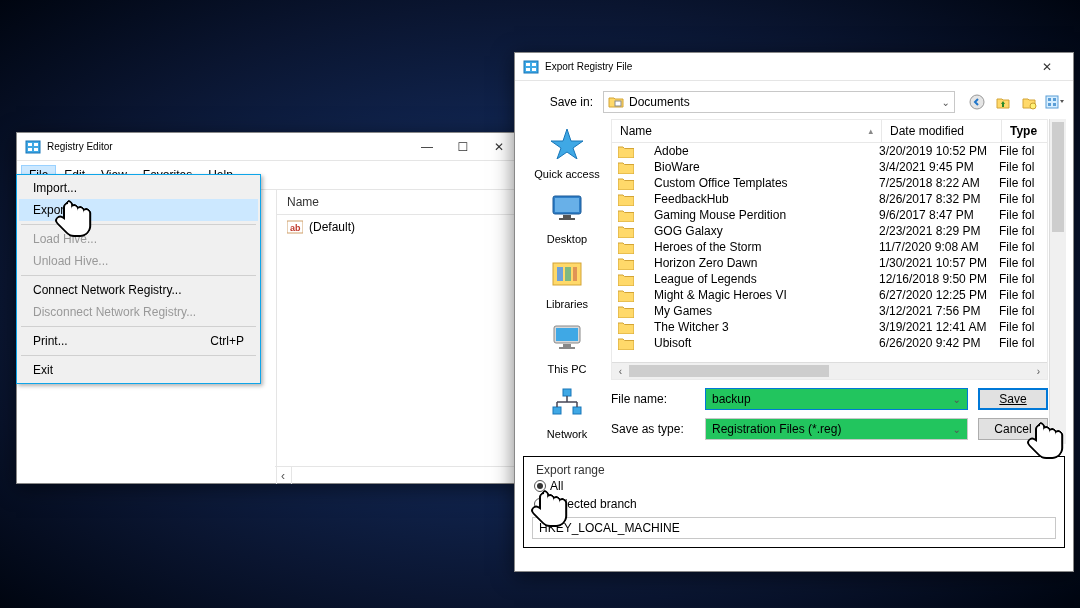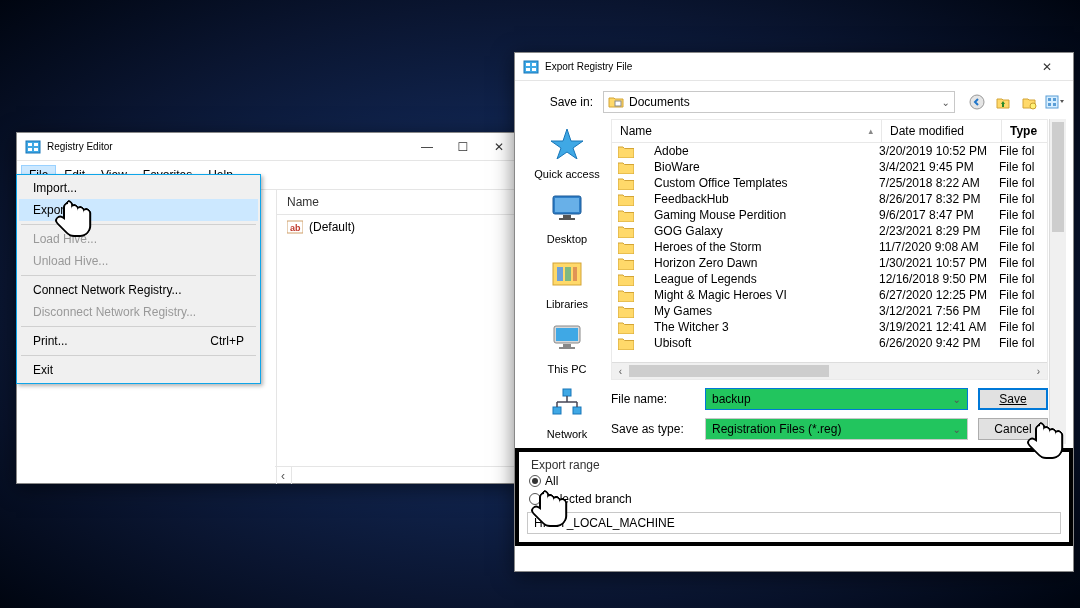--- a/index.html
+++ b/index.html
@@ -75,21 +75,21 @@
 
     .namefields { padding:8px 0 4px 0; display:flex; flex-direction:column; gap:8px; }
     .nf-row { display:flex; align-items:center; gap:10px; }
     .nf-label { width:84px; }
     .nf-combo { flex:1; height:22px; border:1px solid #0078d7; display:flex; align-items:center; padding:0 6px; background:#22c55e; }
     .nf-combo.norm { border-color:#c8c8c8; }
     .nf-combo .chev { margin-left:auto; font-size:10px; color:#555; }
     .nf-btn { width:70px; height:22px; border:1px solid #adadad; background:#e1e1e1; display:flex; align-items:center; justify-content:center; }
     .nf-btn.primary { border:2px solid #0078d7; }
 
-    .range-group { border:4px solid #000000; margin:0; padding:6px 8px 8px 8px; }
+    .range-group { border:1px solid #000000; margin:8px; padding:6px 8px 8px 8px; }
     .range-legend { font-size:12px; color:#333; background:#fff; padding:0 4px; margin-top:-14px; display:inline-block; }
     .radio-row { display:flex; align-items:center; gap:4px; padding:2px 0; margin-left:2px; }
     .radio { width:12px; height:12px; border:1px solid #555; border-radius:50%; display:flex; align-items:center; justify-content:center; }
     .radio.checked::after { content:""; width:6px; height:6px; background:#333; border-radius:50%; }
     .branch-input { width:100%; height:22px; border:1px solid #c8c8c8; padding:0 6px; font-family:inherit; font-size:12px; background:#fff; display:flex; align-items:center; margin-top:4px; }
 
     
     .hand { position:absolute; z-index:50; pointer-events:none; filter: drop-shadow(1px 1px 0 #000) drop-shadow(-1px -1px 0 #000) drop-shadow(1px -1px 0 #000) drop-shadow(-1px 1px 0 #000); }
 
     svg {display:block;}

